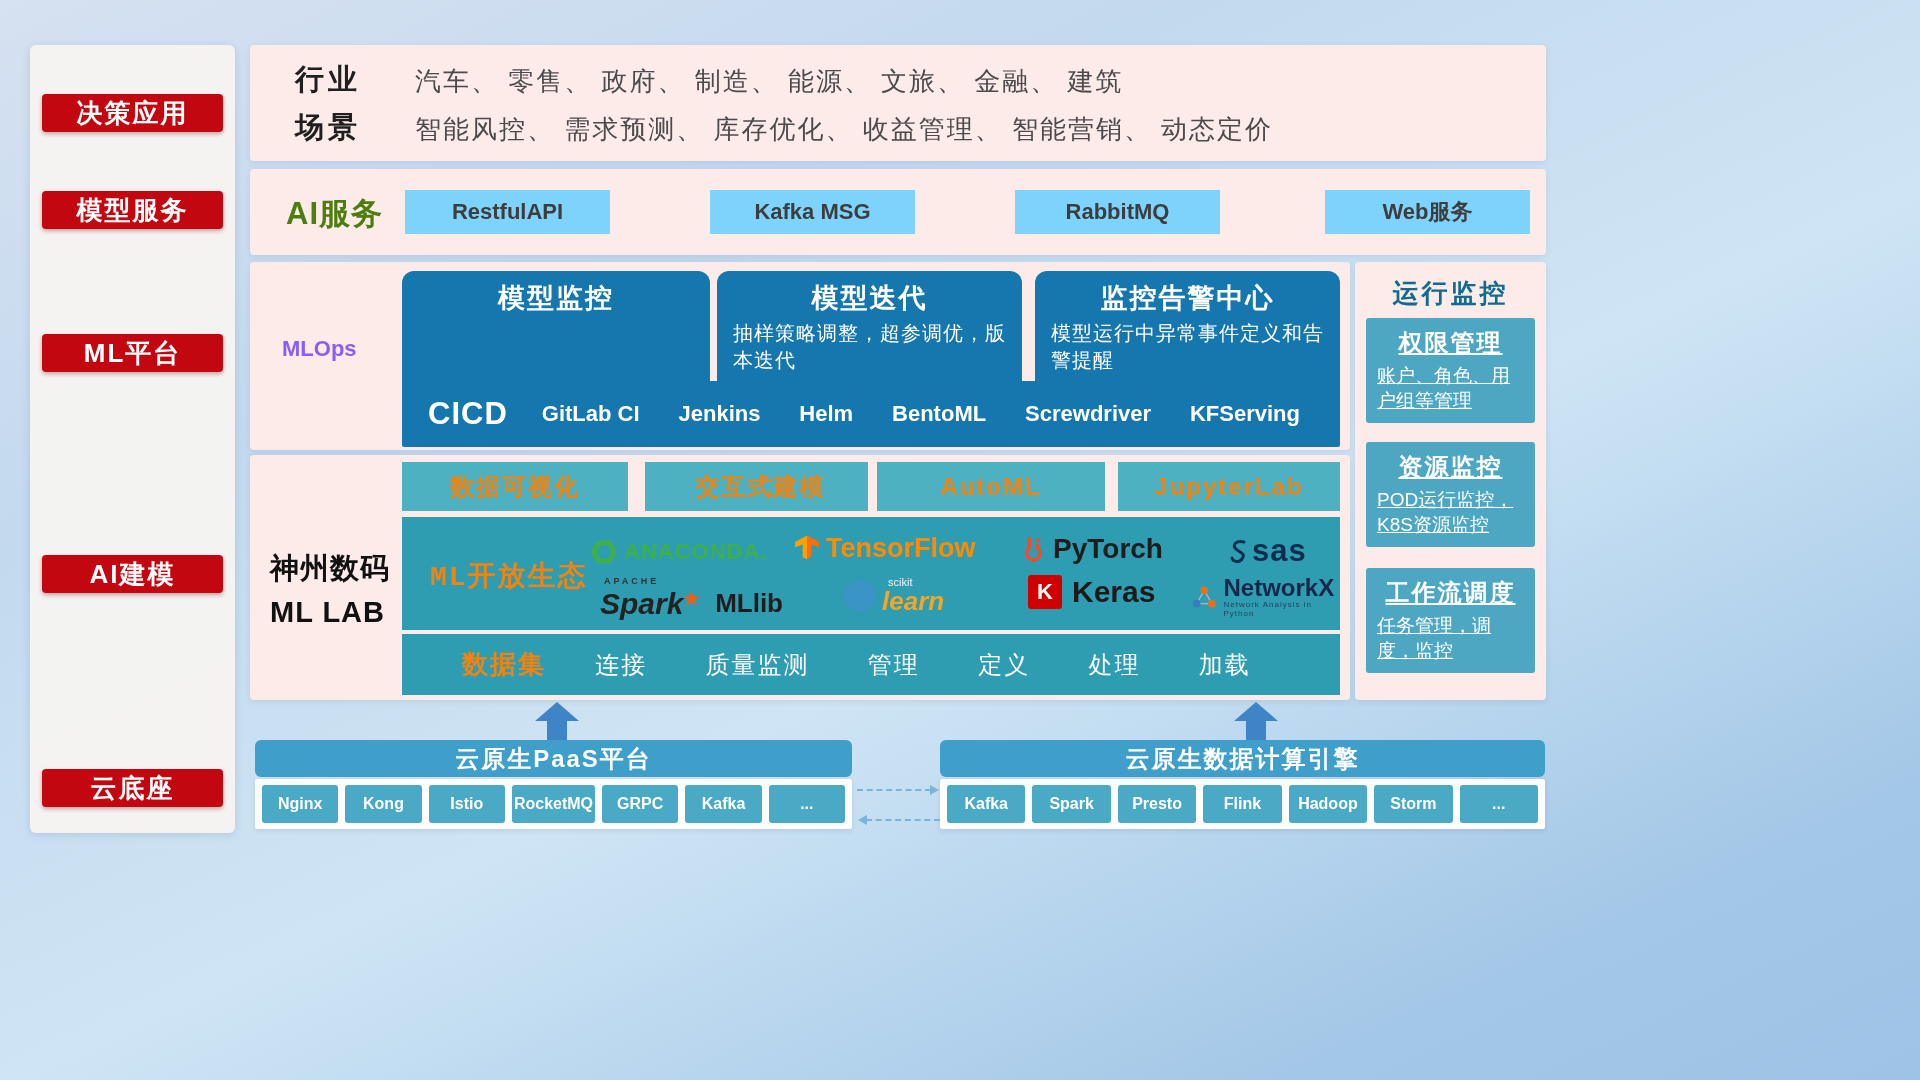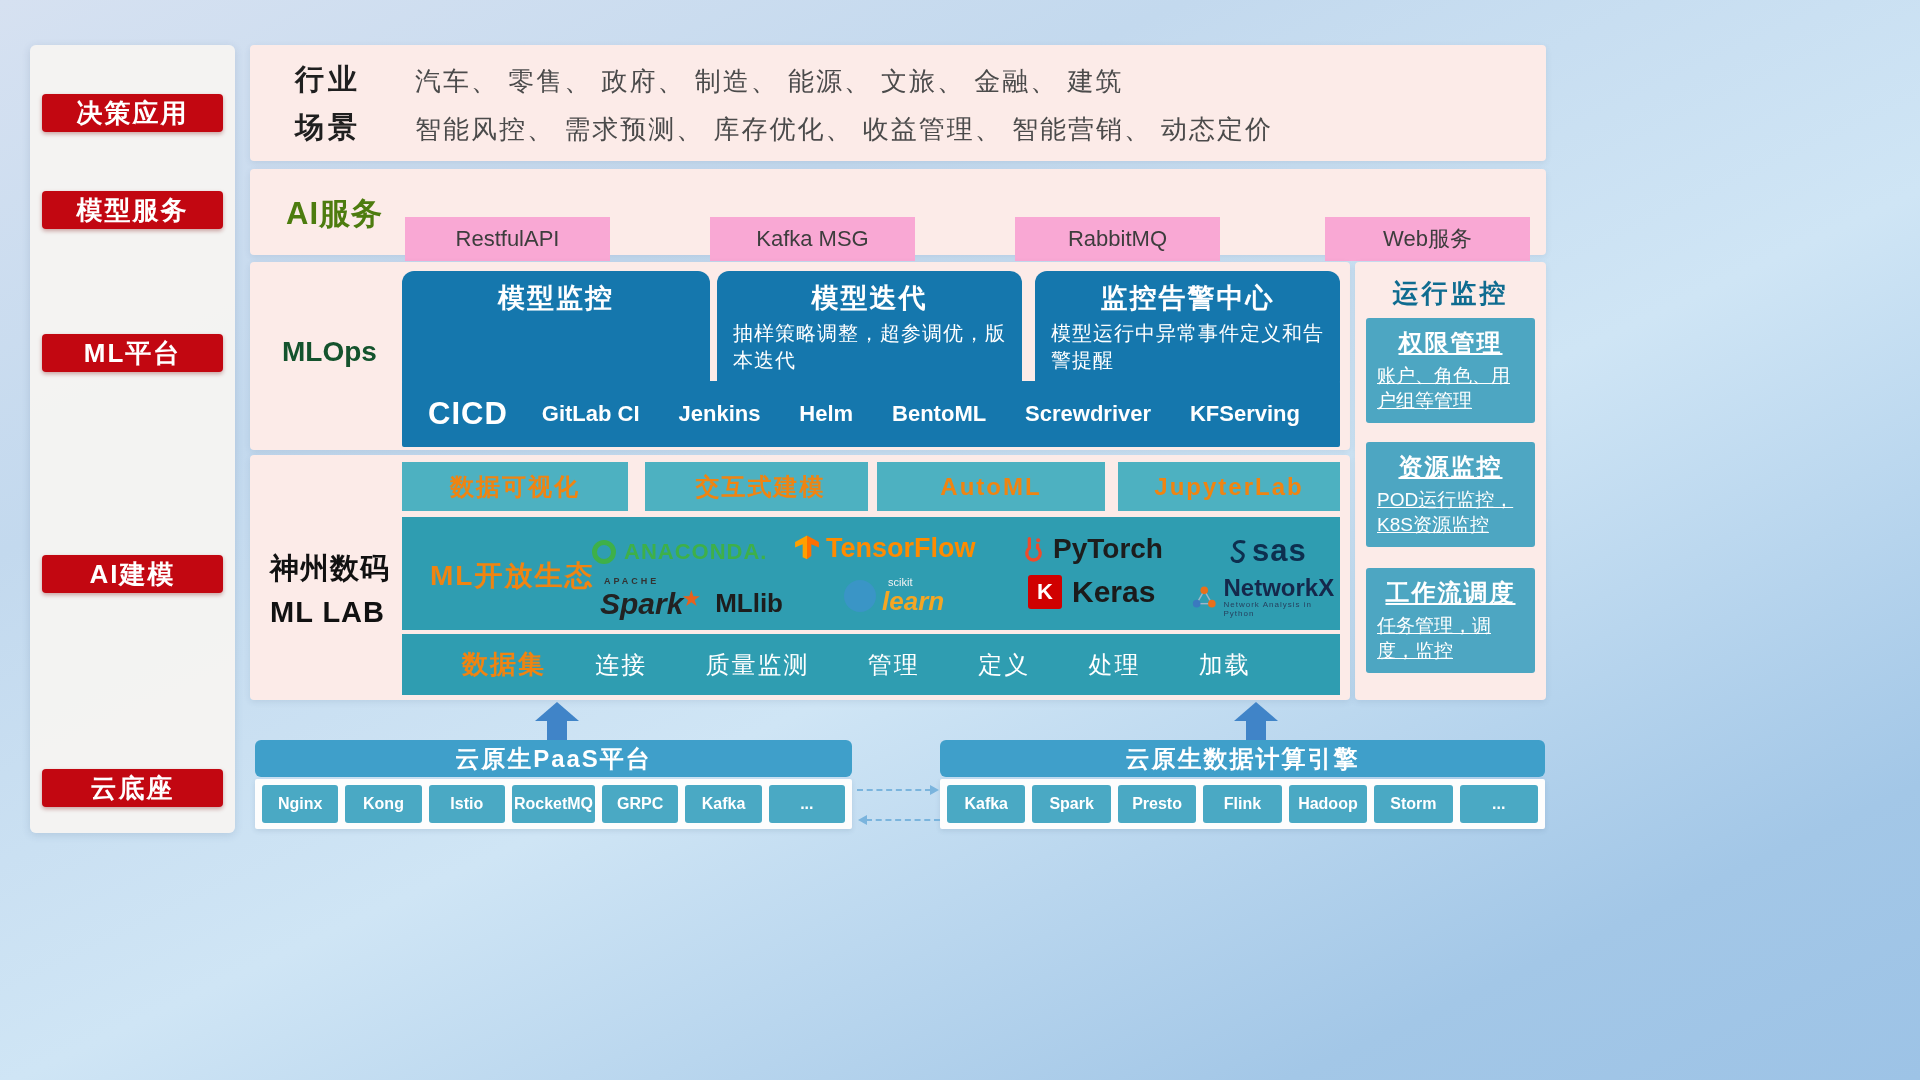--- a/index.html
+++ b/index.html
@@ -13,43 +13,43 @@
   .sidebar{ position:absolute; left:30px; top:45px; width:205px; height:788px;
     background:rgba(245,244,242,.97); border-radius:6px; box-shadow:0 2px 8px rgba(40,70,110,.15); }
   .side-btn{ position:absolute; left:12px; width:181px; height:38px; background:#c20711; color:#fff;
     font-size:26px; font-weight:bold; letter-spacing:2px; display:flex; align-items:center; justify-content:center;
     border-radius:4px; box-shadow:0 2px 4px rgba(120,10,10,.35); }
   
   .ind-label{ position:absolute; left:45px; font-size:29px; font-weight:bold; color:#1f1f1f; letter-spacing:4px; }
   .ind-text{ position:absolute; left:165px; font-size:26px; color:#4b4b4b; letter-spacing:2px; }
   
   .ais-label{ position:absolute; left:36px; top:24px; font-size:31px; font-weight:bold; color:#4d7c0f; letter-spacing:1px; }
-  .gray-btn{ position:absolute; top:21px; width:205px; height:44px; background:#f9a8d4; color:#3d3d3d;
-    font-size:22px; font-weight:normal; display:flex; align-items:center; justify-content:center;margin-top:27px; }
-  
-  .mlops-label{ position:absolute; left:32px; top:74px; font-size:28px; font-weight:bold; color:#14532d; }
+  .gray-btn{ position:absolute; top:21px; width:205px; height:44px; background:#7dd3fc; color:#3d3d3d;
+    font-size:22px; font-weight:bold; display:flex; align-items:center; justify-content:center; }
+  
+  .mlops-label{ position:absolute; left:32px; top:74px; font-size:22px; font-weight:bold; color:#8b5cf6; }
   .blue-card{ position:absolute; top:9px; height:122px; background:#1577ad; color:#fff; border-radius:12px; }
   .blue-card .t{ text-align:center; font-size:27px; font-weight:bold; margin-top:9px; letter-spacing:2px; }
   .blue-card .d{ font-size:20px; line-height:1.35; padding:4px 16px 0 16px; letter-spacing:1px; }
   .cicd{ position:absolute; left:152px; top:119px; width:938px; height:66px; background:#1577ad; border-radius:2px;
     display:flex; align-items:center; padding:0 26px; color:#fff; }
   .cicd .cl{ font-size:31px; font-weight:bold; margin-right:34px; letter-spacing:1px; }
   .cicd .ci{ flex:1; display:flex; justify-content:space-between; padding-right:14px; font-size:22px; font-weight:bold; }
   
   .mon-title{ position:absolute; top:14px; width:100%; text-align:center; font-size:26px; font-weight:bold;
     color:#0f6c90; letter-spacing:3px; }
   .mon-card{ position:absolute; left:11px; width:169px; height:105px; background:#4da6c2; border-radius:3px; color:#fff;text-decoration:underline; }
   .mon-card .t{ text-align:center; font-size:24px; font-weight:bold; margin-top:9px; letter-spacing:2px; }
   .mon-card .d{ font-size:19px; line-height:1.3; padding:5px 11px 0 11px; }
   
   .lab-label{ position:absolute; left:20px; top:92px; font-size:29px; font-weight:bold; color:#111; line-height:1.5; letter-spacing:1px; }
   .tool-btn{ position:absolute; top:7px; height:49px; background:#4db1c1; color:#f08411; font-size:24px; font-weight:bold;
     display:flex; align-items:center; justify-content:center; letter-spacing:2px; }
   .eco{ position:absolute; left:152px; top:62px; width:938px; height:113px; background:#2f9db1; }
-  .eco-label{ position:absolute; left:28px; top:40px; font-size:28px; font-weight:bold; color:#f08411; letter-spacing:2px; }
+  .eco-label{ position:absolute; left:28px; top:40px; font-size:28px; font-weight:bold; color:#f08411; letter-spacing:2px;font-family:Liberation Mono, monospace; }
   .logo{ position:absolute; display:flex; align-items:center; }
   .ana-ring{ width:24px; height:24px; border:5px solid #3eb049; border-radius:50%; margin-right:8px; }
   .ana-text{ font-size:22px; font-weight:bold; color:#3eb049; letter-spacing:1px; }
   .tf-text{ font-size:27px; font-weight:bold; color:#ff8b00; margin-left:6px; }
   .pt-text{ font-size:28px; font-weight:bold; color:#1d1d1d; margin-left:6px; }
   .sas-text{ font-size:31px; font-weight:800; color:#0d2f4f; margin-left:2px; letter-spacing:1px; }
   .spark-col{ display:flex; flex-direction:column; line-height:1; }
   .spark-apache{ font-size:9px; letter-spacing:3px; color:#333; font-weight:bold; margin-bottom:2px; margin-left:4px; }
   .spark-word{ font-size:30px; font-weight:800; font-style:italic; color:#222; }
   .spark-star{ color:#e8611c; font-size:22px; vertical-align:8px; margin-left:-2px; }

